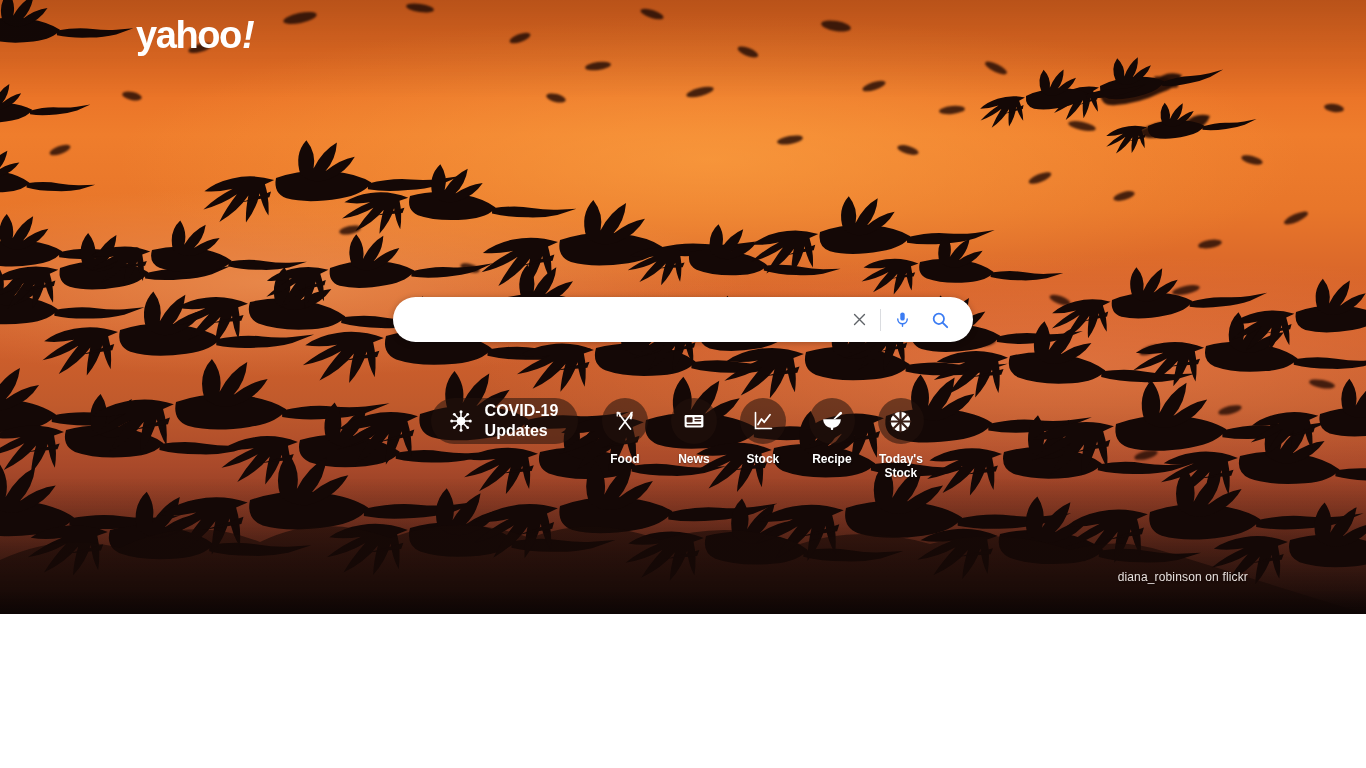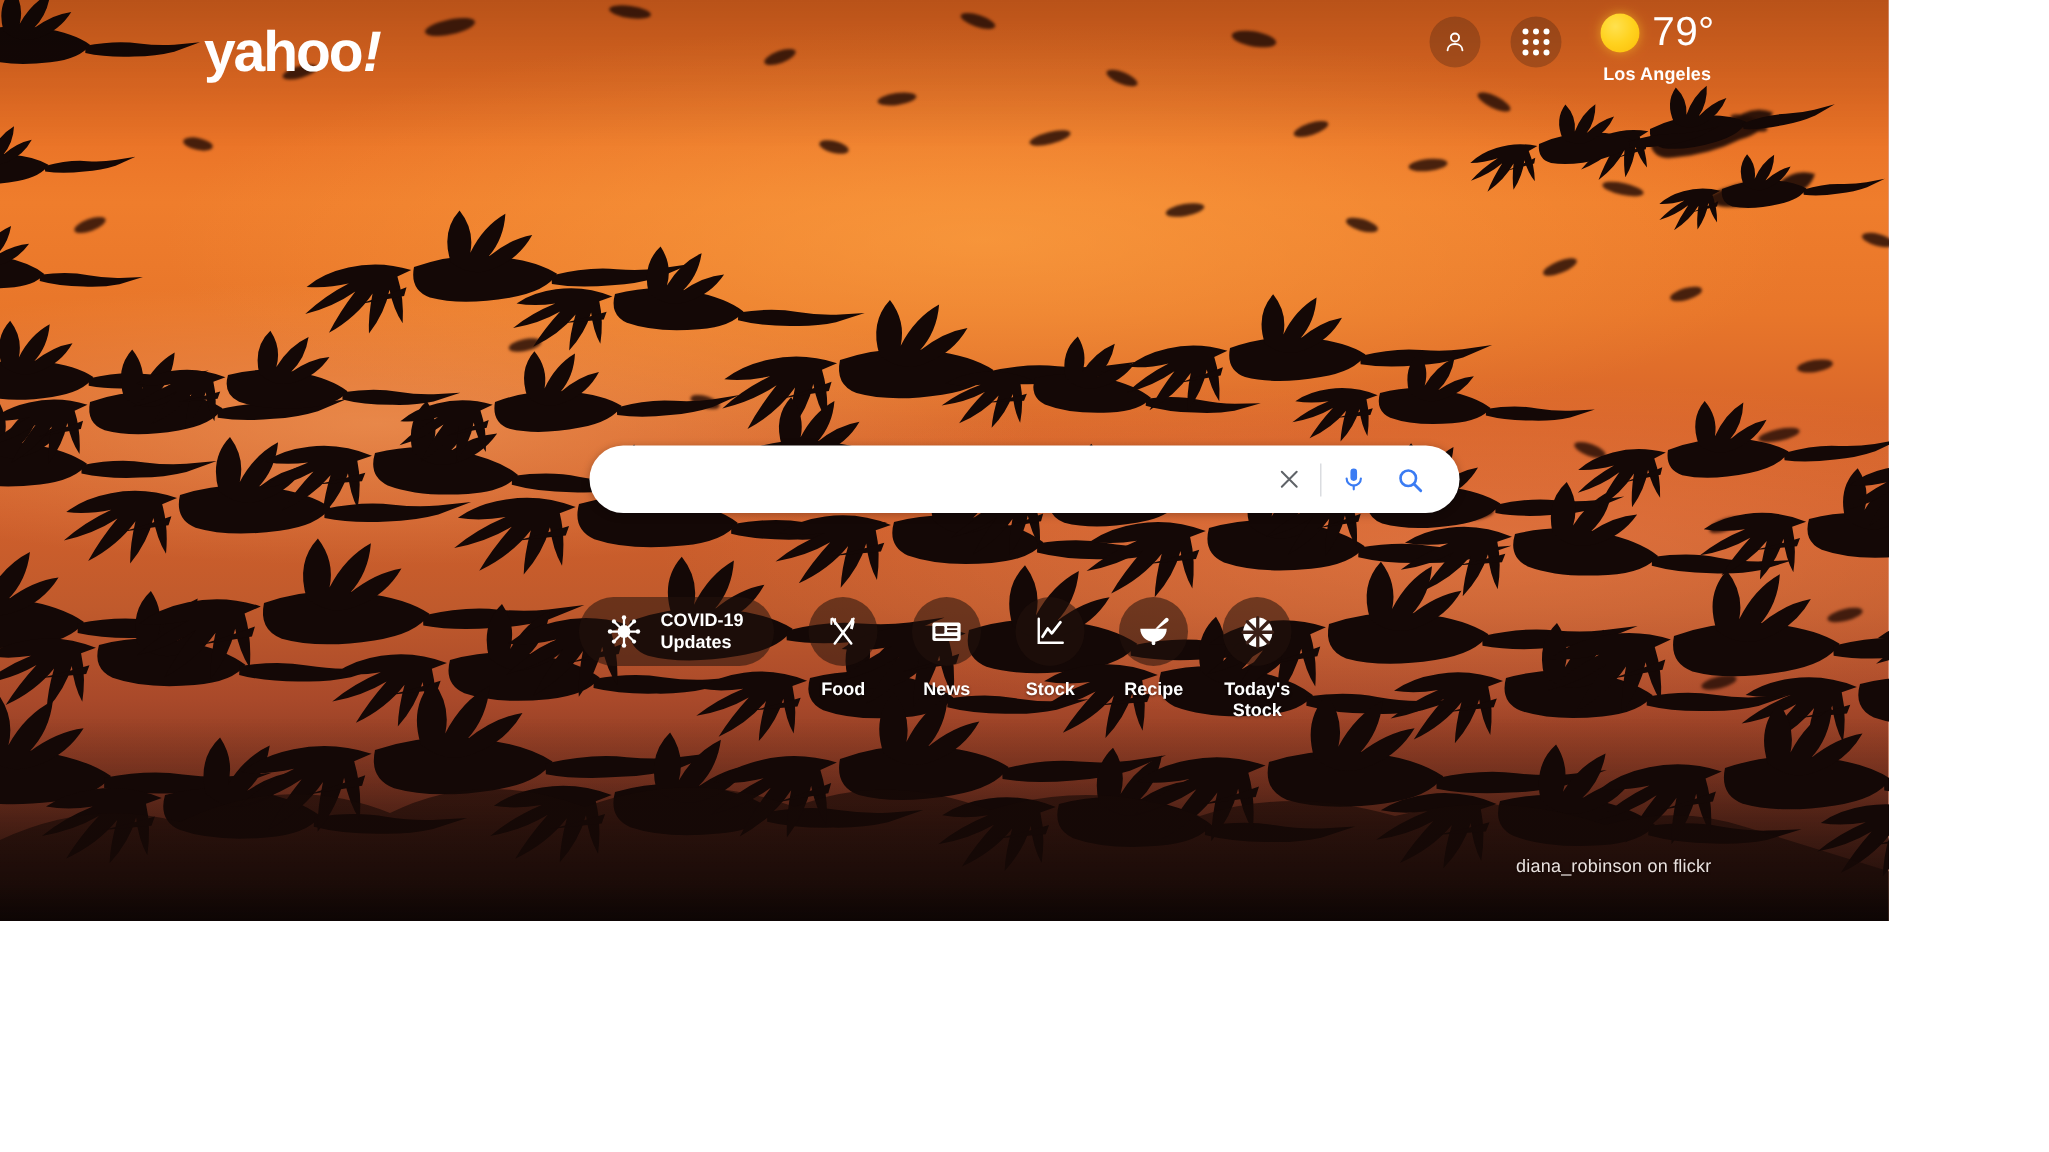--- a/index.html
+++ b/index.html
@@ -7,24 +7,24 @@
   html, body {
     width: 1366px; height: 768px;
     overflow: hidden;
     font-family: "Liberation Sans", sans-serif;
     background: #ffffff;
   }
 
   
   .hero {
     position: relative;
-    width: 1259px;
+    width: 1366px;
     height: 614px;
     overflow: hidden;
-    background: #c2410c;
+    background: #000000;
   }
   .hero-bg {
     position: absolute;
     inset: 0;
     background:
       radial-gradient(ellipse 70% 38% at 52% 26%, rgba(255,170,70,0.55) 0%, rgba(255,150,55,0.0) 62%),
       radial-gradient(ellipse 50% 22% at 20% 46%, rgba(255,186,120,0.40) 0%, rgba(255,160,90,0.0) 70%),
       radial-gradient(ellipse 60% 26% at 78% 60%, rgba(255,150,95,0.35) 0%, rgba(230,110,60,0.0) 72%),
       linear-gradient(to bottom,
         #e2651f 0%,
@@ -202,21 +202,21 @@
     align-items: center;
     gap: 12px;
     height: 46px;
     padding: 0 20px 0 18px;
     border-radius: 23px;
     background: rgba(35,18,12,0.55);
     margin-right: 12px;
     cursor: pointer;
   }
   .covid-text {
-    font-size: 12px;
+    font-size: 16px;
     font-weight: 700;
     color: #ffffff;
     line-height: 1.25;
   }
 
   
   .photo-credit {
     position: absolute;
     right: 118px;
     bottom: 30px;
@@ -371,52 +371,20 @@
       <path d="M0 560 q60-28 120-12 q70-34 140-6 q60-30 130-4 q70-26 140 0 q60-24 130 2 q70-22 140 4 q60-20 130 0 q70-18 140 6 q50-14 96 2 L1366 614 L0 614z"></path>
     </g>
   </svg>
 
   <div class="hero-vignette"></div>
 
   <div class="header">
 
     <div class="logo"><span>yahoo</span><span class="bang">!</span></div>
 
-    <div class="header-right">
-
-      <div class="circ-btn profile-btn">
-        <svg width="18" height="18" viewBox="0 0 24 24">
-          <circle cx="12" cy="8" r="3.6" fill="none" stroke="#fff" stroke-width="1.7"></circle>
-          <path d="M5.4 19.4c0-3.6 3-5.6 6.6-5.6s6.6 2 6.6 5.6" fill="none" stroke="#fff" stroke-width="1.7" stroke-linecap="round"></path>
-        </svg>
-      </div>
-
-      <div class="circ-btn apps-btn">
-        <span class="grid-dots">
-          <i></i>
-            <i></i>
-            <i></i>
-            <i></i>
-            <i></i>
-            <i></i>
-            <i></i>
-            <i></i>
-            <i></i>
-        </span>
-      </div>
-
-      <div class="weather-chip">
-        <div class="weather-top">
-          <span class="sun-dot"></span>
-          <span class="temp">79°</span>
-        </div>
-        <div class="city">Los Angeles</div>
-      </div>
-
-    </div>
   </div>
 
   <div class="search-wrap">
     <div class="search-box">
       <input class="search-input" type="text" autofocus="" placeholder="" style="">
       <div class="icon-btn">
         <svg width="17" height="17" viewBox="0 0 24 24">
           <path d="M5 5 L19 19 M19 5 L5 19" stroke="#5f6368" stroke-width="1.9" stroke-linecap="round"></path>
         </svg>
       </div>

